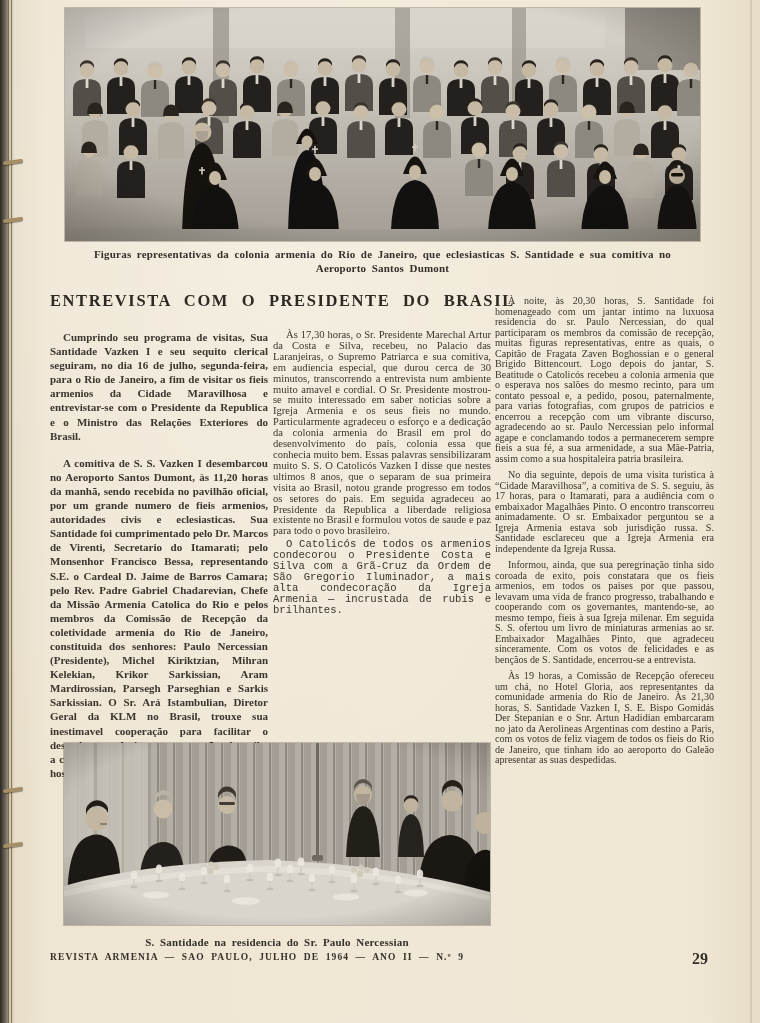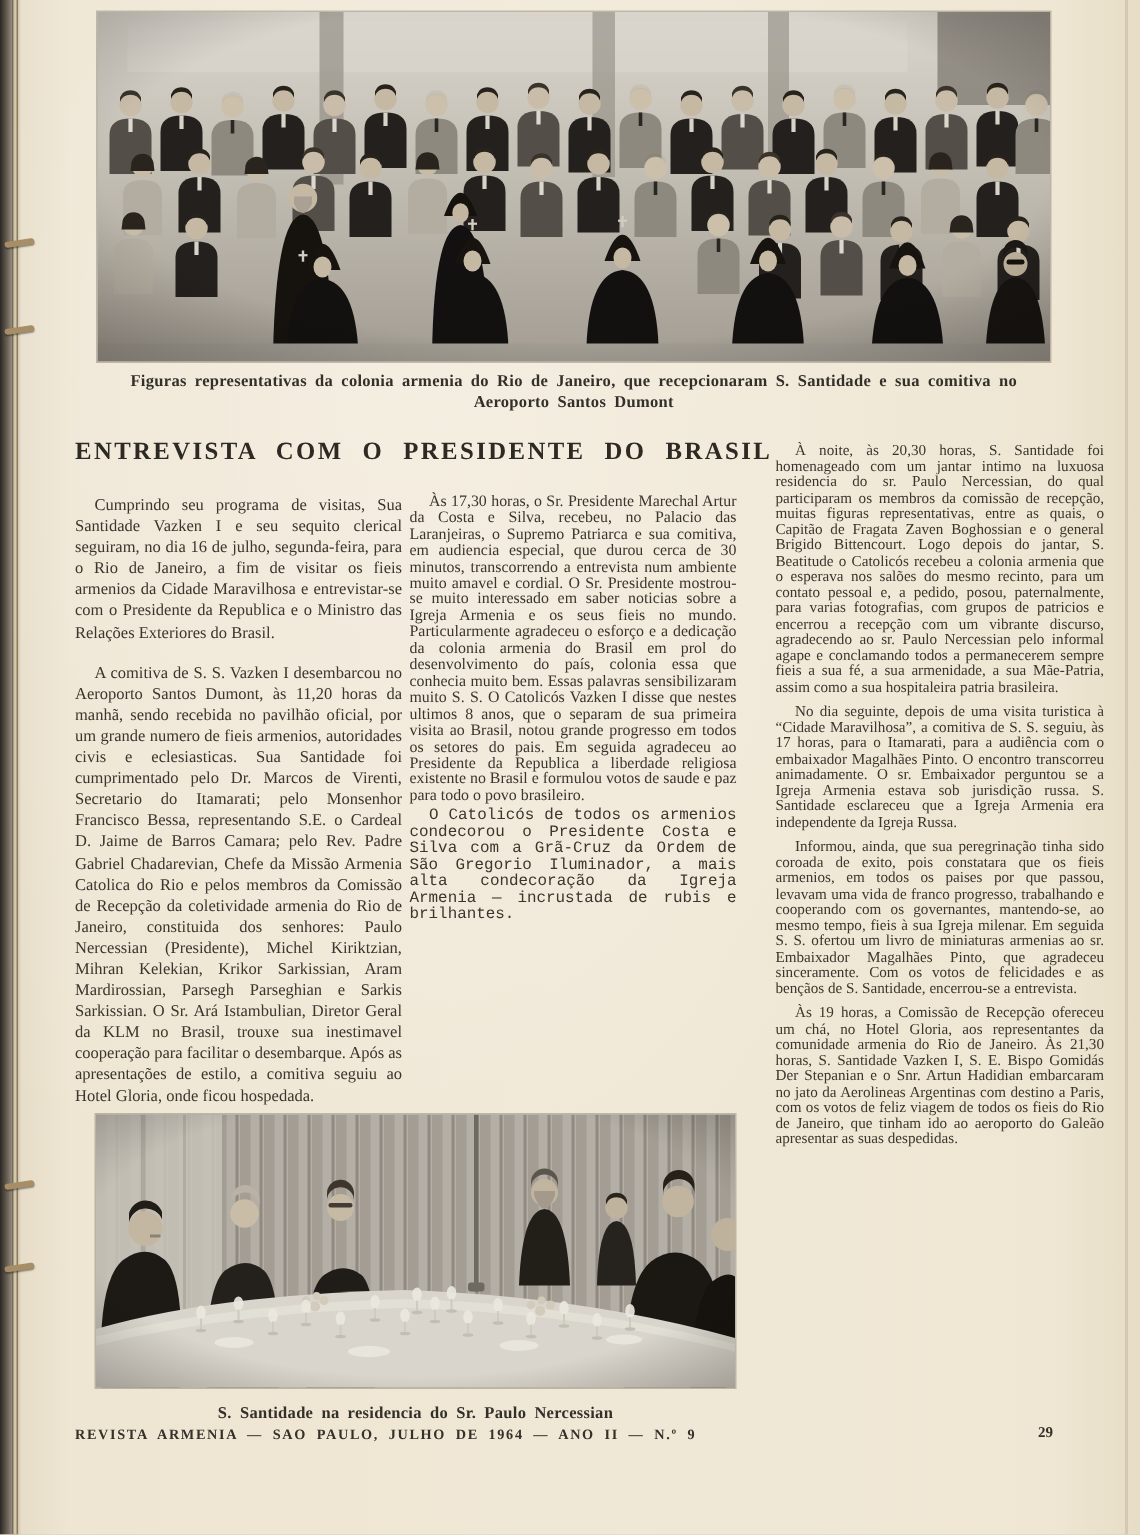--- a/index.html
+++ b/index.html
@@ -29,30 +29,30 @@
     text-align:center;letter-spacing:0.2px;word-spacing:2.5px;}
   .caption-top{left:70px;top:248px;width:625px;}
   .caption-top > span{display:inline-block;max-width:600px;}
   .caption-bottom{left:64px;top:936px;width:426px;}
 
   .headline{position:absolute;left:50px;top:291px;width:442px;margin:0;text-align:center;
     font-size:16.5px;font-weight:bold;color:#2d2923;letter-spacing:1.6px;word-spacing:7px;white-space:nowrap;}
 
   .col{position:absolute;color:#3a352d;text-align:justify;}
   .col p{margin:0;text-indent:13px;}
-  .col1{left:50px;top:330px;width:218px;font-size:11px;line-height:14.1px;}
+  .col1{left:50px;top:330px;width:218px;font-size:11px;line-height:14.1px;font-weight:bold;}
   .col1 p + p{margin-top:13px;}
   .col2{left:273px;top:330px;width:218px;font-size:10.6px;line-height:10.9px;}
   .col2 p + p{margin-top:2px;font-family:Liberation Mono, monospace;}
-  .col3{left:517px;top:296px;width:219px;font-size:10.1px;line-height:10.5px;}
+  .col3{left:495px;top:296px;width:219px;font-size:10.1px;line-height:10.5px;}
   .col3 p + p{margin-top:6px;}
 
   .footer{position:absolute;left:50px;top:952px;font-size:9.5px;font-weight:bold;color:#35312a;
     letter-spacing:1.1px;word-spacing:3px;white-space:nowrap;}
-  .page-number{position:absolute;left:692px;top:950px;font-size:10px;font-weight:bold;color:#35312a;}
+  .page-number{position:absolute;left:692px;top:950px;font-size:16px;font-weight:bold;color:#35312a;}
 </style>
 </head>
 <body>
 
 <div class="page">
 
   <div class="edge-shadow"></div>
   <div class="thread"></div>
   <div class="stitch" style="top:160px"></div>
   <div class="stitch" style="top:218px"></div>
@@ -186,21 +186,21 @@
         <rect x="-6" y="-3" width="12" height="3.4" rx="1.6" fill="#15120e"></rect>
         <path d="M-20,60 Q-18,10 0,9 Q18,10 20,60 Z" fill="#161311"></path>
       </g>
 
       <rect y="221" width="635" height="12" fill="#a29d93"></rect>
       <rect width="635" height="233" fill="url(#vig)"></rect>
     </svg>
   </figure>
 
   <div class="caption caption-top">
-    <span>Figuras representativas da colonia armenia do Rio de Janeiro, que recepcionaram S. Santidade e sua comitiva no Aeroporto Santos Dumont</span>
+    <span>Figuras representativas da colonia armenia do Rio de Janeiro, que eclesiasticas S. Santidade e sua comitiva no Aeroporto Santos Dumont</span>
   </div>
 
   <h1 class="headline">ENTREVISTA COM O PRESIDENTE DO BRASIL</h1>
 
   <div class="col col1">
     <p>Cumprindo seu programa de visitas, Sua Santidade Vazken I e seu sequito clerical seguiram, no dia 16 de julho, segunda-feira, para o Rio de Janeiro, a fim de visitar os fieis armenios da Cidade Maravilhosa e entrevistar-se com o Presidente da Republica e o Ministro das Relações Exteriores do Brasil.</p>
     <p>A comitiva de S. S. Vazken I desembarcou no Aeroporto Santos Dumont, às 11,20 horas da manhã, sendo recebida no pavilhão oficial, por um grande numero de fieis armenios, autoridades civis e eclesiasticas. Sua Santidade foi cumprimentado pelo Dr. Marcos de Virenti, Secretario do Itamarati; pelo Monsenhor Francisco Bessa, representando S.E. o Cardeal D. Jaime de Barros Camara; pelo Rev. Padre Gabriel Chadarevian, Chefe da Missão Armenia Catolica do Rio e pelos membros da Comissão de Recepção da coletividade armenia do Rio de Janeiro, constituida dos senhores: Paulo Nercessian (Presidente), Michel Kiriktzian, Mihran Kelekian, Krikor Sarkissian, Aram Mardirossian, Parsegh Parseghian e Sarkis Sarkissian. O Sr. Ará Istambulian, Diretor Geral da KLM no Brasil, trouxe sua inestimavel cooperação para facilitar o desembarque. Após as apresentações de estilo, a comitiva seguiu ao Hotel Gloria, onde ficou hospedada.</p>
   </div>
 
   <div class="col col2">

